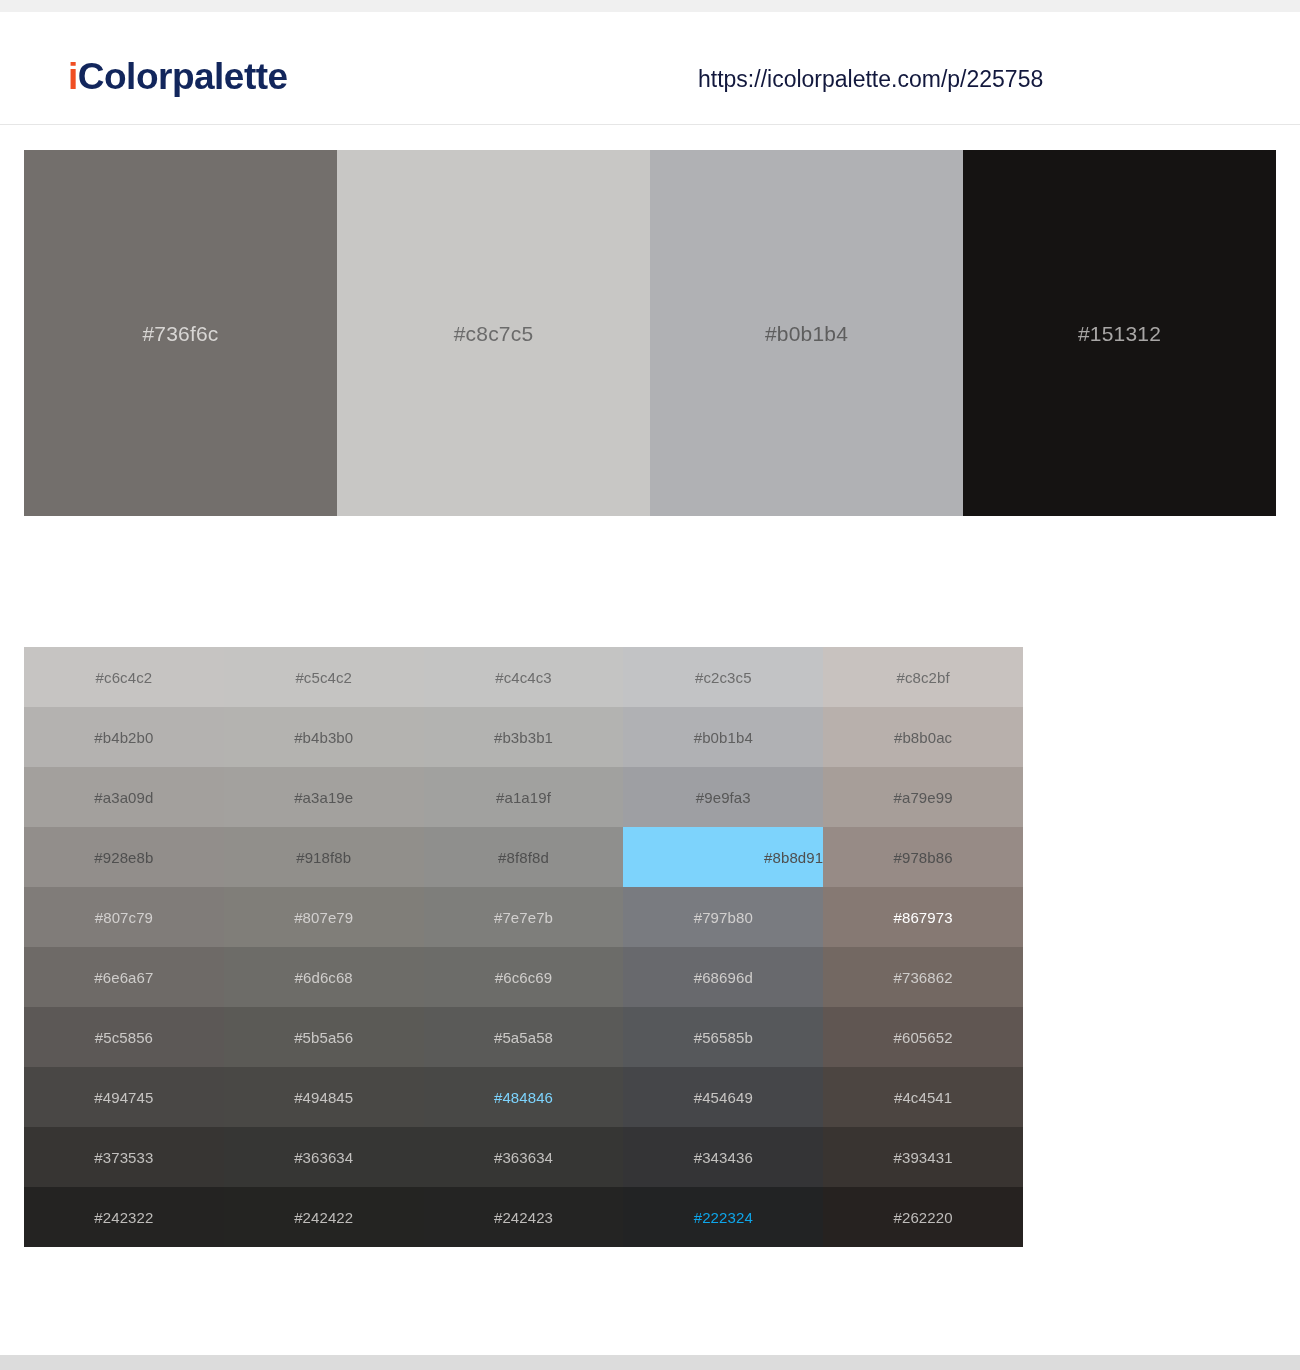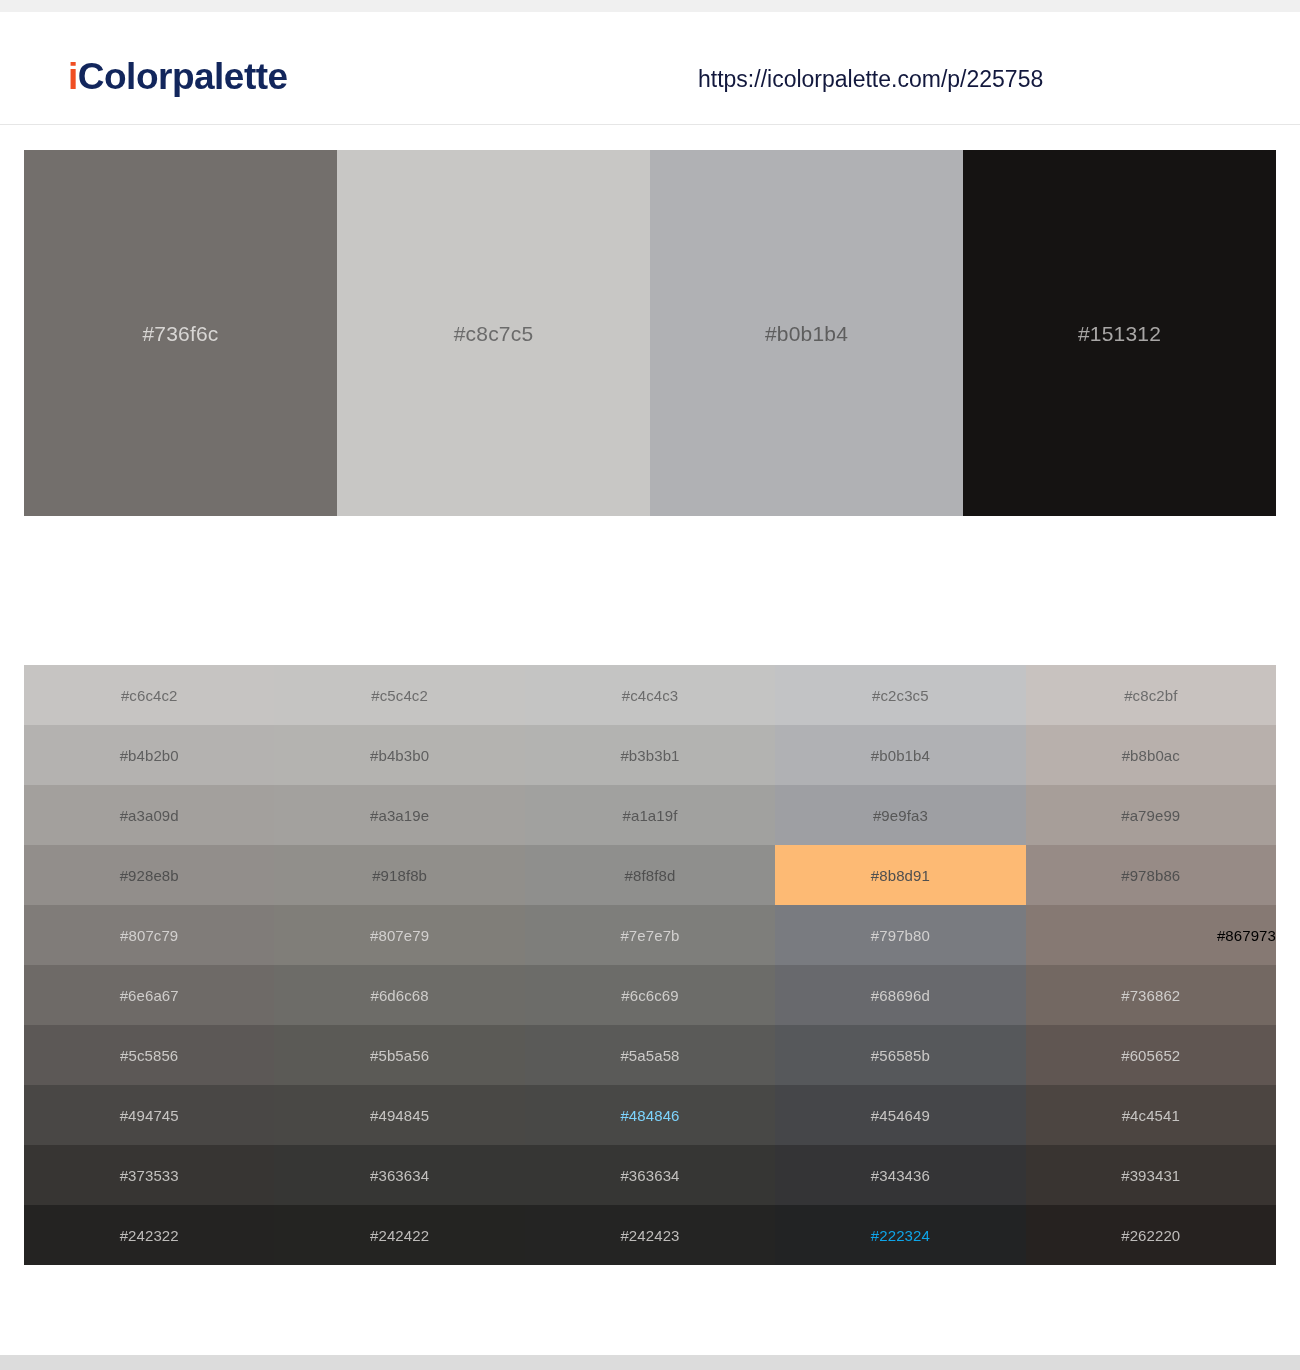--- a/index.html
+++ b/index.html
@@ -73,22 +73,22 @@
     font-size: 21px;
     line-height: 1;
     letter-spacing: 0.2px;
     user-select: text;
   }
 
   
   .shade-table {
     position: absolute;
     left: 24px;
-    top: 665px;
-    width: 1252px;
+    top: 647px;
+    width: 999px;
     border-collapse: collapse;
     table-layout: fixed;
   }
   .shade-table td {
     height: 60px;
     padding: 0;
     text-align: center;
     vertical-align: middle;
     font-size: 15px;
     line-height: 1;
@@ -153,29 +153,29 @@
         <td style="background: rgb(163, 160, 157); color: rgb(87, 87, 87);">#a3a09d</td>
         <td style="background: rgb(163, 161, 158); color: rgb(87, 87, 87);">#a3a19e</td>
         <td style="background: rgb(161, 161, 159); color: rgb(87, 87, 87);">#a1a19f</td>
         <td style="background: rgb(158, 159, 163); color: rgb(87, 87, 87);">#9e9fa3</td>
         <td style="background: rgb(167, 158, 153); color: rgb(87, 87, 87);">#a79e99</td>
       </tr>
       <tr>
         <td style="background: rgb(146, 142, 139); color: rgb(79, 79, 79);">#928e8b</td>
         <td style="background: rgb(145, 143, 139); color: rgb(79, 79, 79);">#918f8b</td>
         <td style="background: rgb(143, 143, 141); color: rgb(79, 79, 79);">#8f8f8d</td>
-        <td style="background: #fdba74; color: rgb(79, 79, 79);">#8b8d91</td>
+        <td style="background: #7dd3fc; color: rgb(79, 79, 79); text-align: right;">#8b8d91</td>
         <td style="background: rgb(151, 139, 134); color: rgb(79, 79, 79);">#978b86</td>
       </tr>
       <tr>
         <td style="background: rgb(128, 124, 121); color: rgb(210, 208, 207);">#807c79</td>
         <td style="background: rgb(128, 126, 121); color: rgb(210, 208, 207);">#807e79</td>
         <td style="background: rgb(126, 126, 123); color: rgb(210, 208, 207);">#7e7e7b</td>
         <td style="background: rgb(121, 123, 128); color: rgb(210, 208, 207);">#797b80</td>
-        <td style="background: rgb(134, 121, 115); color: #000000; text-align: right;">#867973</td>
+        <td style="background: rgb(134, 121, 115); color: #ffffff;">#867973</td>
       </tr>
       <tr>
         <td style="background: rgb(110, 106, 103); color: rgb(207, 205, 203);">#6e6a67</td>
         <td style="background: rgb(109, 108, 104); color: rgb(207, 205, 203);">#6d6c68</td>
         <td style="background: rgb(108, 108, 105); color: rgb(207, 205, 203);">#6c6c69</td>
         <td style="background: rgb(104, 105, 109); color: rgb(207, 205, 203);">#68696d</td>
         <td style="background: rgb(115, 104, 98); color: rgb(207, 205, 203);">#736862</td>
       </tr>
       <tr>
         <td style="background: rgb(92, 88, 86); color: rgb(203, 201, 199);">#5c5856</td>

